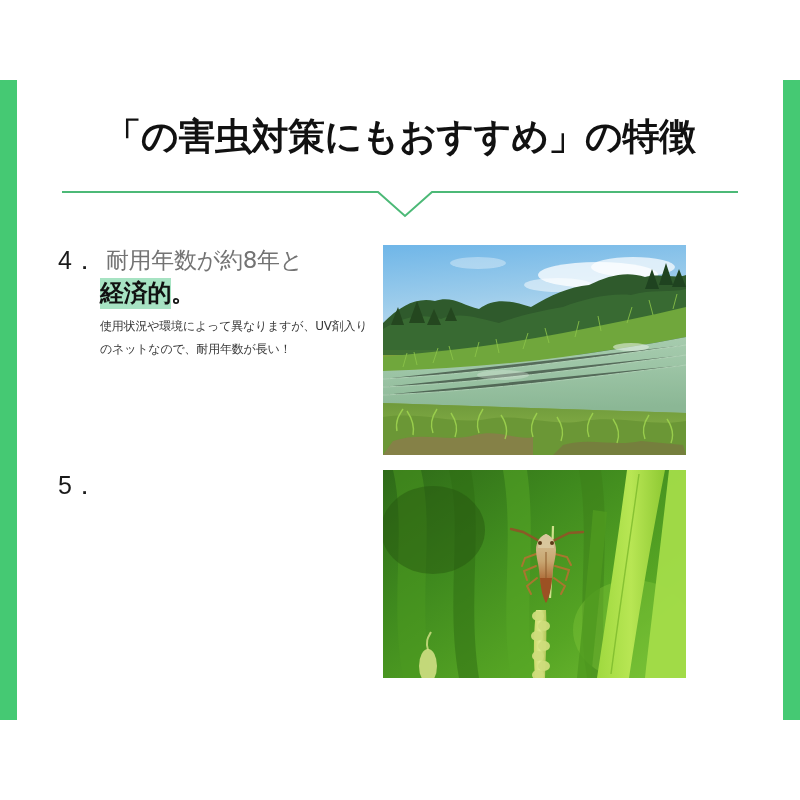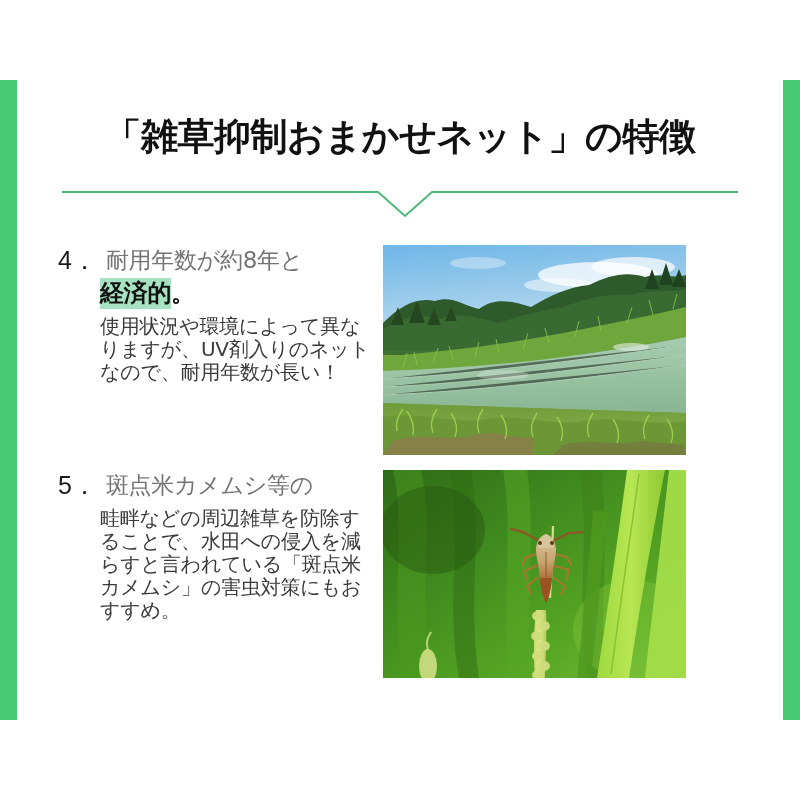--- a/index.html
+++ b/index.html
@@ -113,21 +113,21 @@
   }
   .period {
     font-weight: 700;
   }
 
   .body-text {
     margin-left: 42px;
     margin-top: 7px;
     width: 278px;
     font-family: "DejaVu Sans", sans-serif;
-    font-size: 20px;
+    font-size: 12px;
     font-weight: 400;
     color: #3a3a3a;
     line-height: 23px;
     letter-spacing: -0.2px;
   }
 
   
   .photo {
     position: absolute;
     left: 383px;
@@ -141,21 +141,21 @@
   .photo svg { display: block; width: 100%; height: 100%; }
 </style>
 </head>
 <body>
 
 <div class="page">
 
   <div class="side-bar left"></div>
   <div class="side-bar right"></div>
 
-  <div class="title">「雑草抑制おまかせネット」の特徴</div>
+  <div class="title">「の害虫対策にもおすすめ」の特徴</div>
 
   <div class="divider">
     <svg width="676" height="40" viewBox="0 0 676 40" xmlns="http://www.w3.org/2000/svg">
       <path d="M0 10 H316 L343 34 L370 10 H676" fill="none" stroke="#4cb977" stroke-width="2"></path>
     </svg>
   </div>
 
   <div class="feature f4">
 
     <div class="feature-text">
@@ -260,23 +260,21 @@
         </g>
       </svg>
     </div>
   </div>
 
   <div class="feature f5">
 
     <div class="feature-text">
       <div class="head-line">
         <span class="num">5．</span>
-        <span class="head-main">斑点米カメムシ等の</span>
       </div>
-      <div class="body-text">畦畔などの周辺雑草を防除することで、水田への侵入を減らすと言われている「斑点米カメムシ」の害虫対策にもおすすめ。</div>
     </div>
 
     <div class="photo">
       <svg viewBox="0 0 303 208" preserveAspectRatio="none" xmlns="http://www.w3.org/2000/svg">
         <defs>
           <linearGradient id="bg5" x1="0" y1="0" x2="1" y2="1">
             <stop offset="0" stop-color="#2e6a18"></stop>
             <stop offset="0.35" stop-color="#3f8a1e"></stop>
             <stop offset="0.7" stop-color="#56a524"></stop>
             <stop offset="1" stop-color="#74bf34"></stop>

